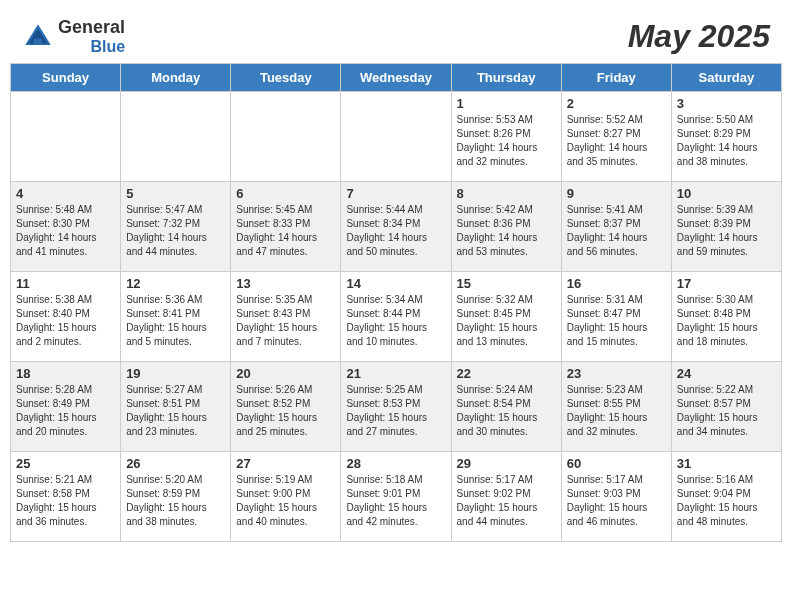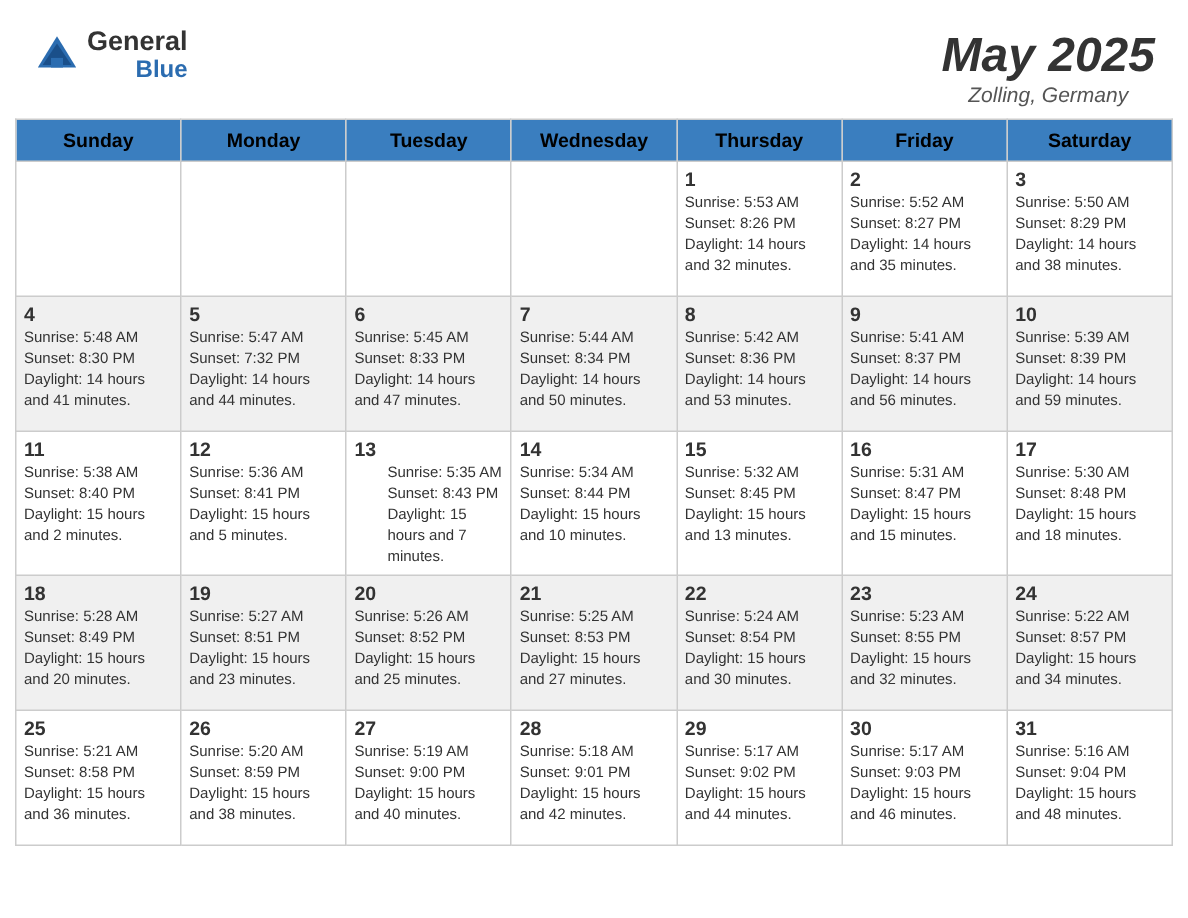--- a/index.html
+++ b/index.html
@@ -54,21 +54,21 @@
       font-size: 14px;
       color: #555;
     }
     .calendar {
       width: 100%;
       border-collapse: collapse;
       margin-top: 4px;
     }
     .calendar th {
       background-color: #3a7ebf;
-      color: #000000;
+      color: #ffffff;
       font-size: 13px;
       font-weight: bold;
       padding: 6px 4px;
       text-align: center;
       border: 1px solid #ccc;
     }
     .calendar td {
       vertical-align: top;
       border: 1px solid #ccc;
       padding: 4px 5px;
@@ -107,21 +107,20 @@
       <polygon points="20,10 32,28 8,28" fill="#1a4f8a"></polygon>
       <rect x="15" y="22" width="10" height="8" fill="#2b6cb0"></rect>
     </svg>
     <div class="logo-text">
       <span class="logo-general">General</span>
       <span class="logo-blue">Blue</span>
     </div>
   </div>
   <div class="title-block">
     <div class="month-title">May 2025</div>
-    <div class="location">Zolling, Germany</div>
   </div>
 </div>
 
 <table class="calendar">
   <thead>
     <tr>
     <th>Sunday</th>
         <th>Monday</th>
         <th>Tuesday</th>
         <th>Wednesday</th>
@@ -207,21 +206,21 @@
 Daylight: 15 hours and 2 minutes.</div>
         </td>
         <td class="">
           <span class="day-num">12</span>
           <div class="day-info" style="white-space: pre-line;">Sunrise: 5:36 AM
 Sunset: 8:41 PM
 Daylight: 15 hours and 5 minutes.</div>
         </td>
         <td class="">
           <span class="day-num">13</span>
-          <div class="day-info" style="white-space: pre-line; margin-left: 22px;">Sunrise: 5:35 AM
+          <div class="day-info" style="white-space: pre-line;">Sunrise: 5:35 AM
 Sunset: 8:43 PM
 Daylight: 15 hours and 7 minutes.</div>
         </td>
         <td class="">
           <span class="day-num">14</span>
           <div class="day-info" style="white-space: pre-line;">Sunrise: 5:34 AM
 Sunset: 8:44 PM
 Daylight: 15 hours and 10 minutes.</div>
         </td>
         <td class="">
@@ -312,21 +311,21 @@
 Sunset: 9:01 PM
 Daylight: 15 hours and 42 minutes.</div>
         </td>
         <td class="">
           <span class="day-num">29</span>
           <div class="day-info" style="white-space: pre-line;">Sunrise: 5:17 AM
 Sunset: 9:02 PM
 Daylight: 15 hours and 44 minutes.</div>
         </td>
         <td class="">
-          <span class="day-num">30</span>
+          <span class="day-num">60</span>
           <div class="day-info" style="white-space: pre-line;">Sunrise: 5:17 AM
 Sunset: 9:03 PM
 Daylight: 15 hours and 46 minutes.</div>
         </td>
         <td class="">
           <span class="day-num">31</span>
           <div class="day-info" style="white-space: pre-line;">Sunrise: 5:16 AM
 Sunset: 9:04 PM
 Daylight: 15 hours and 48 minutes.</div>
         </td>

